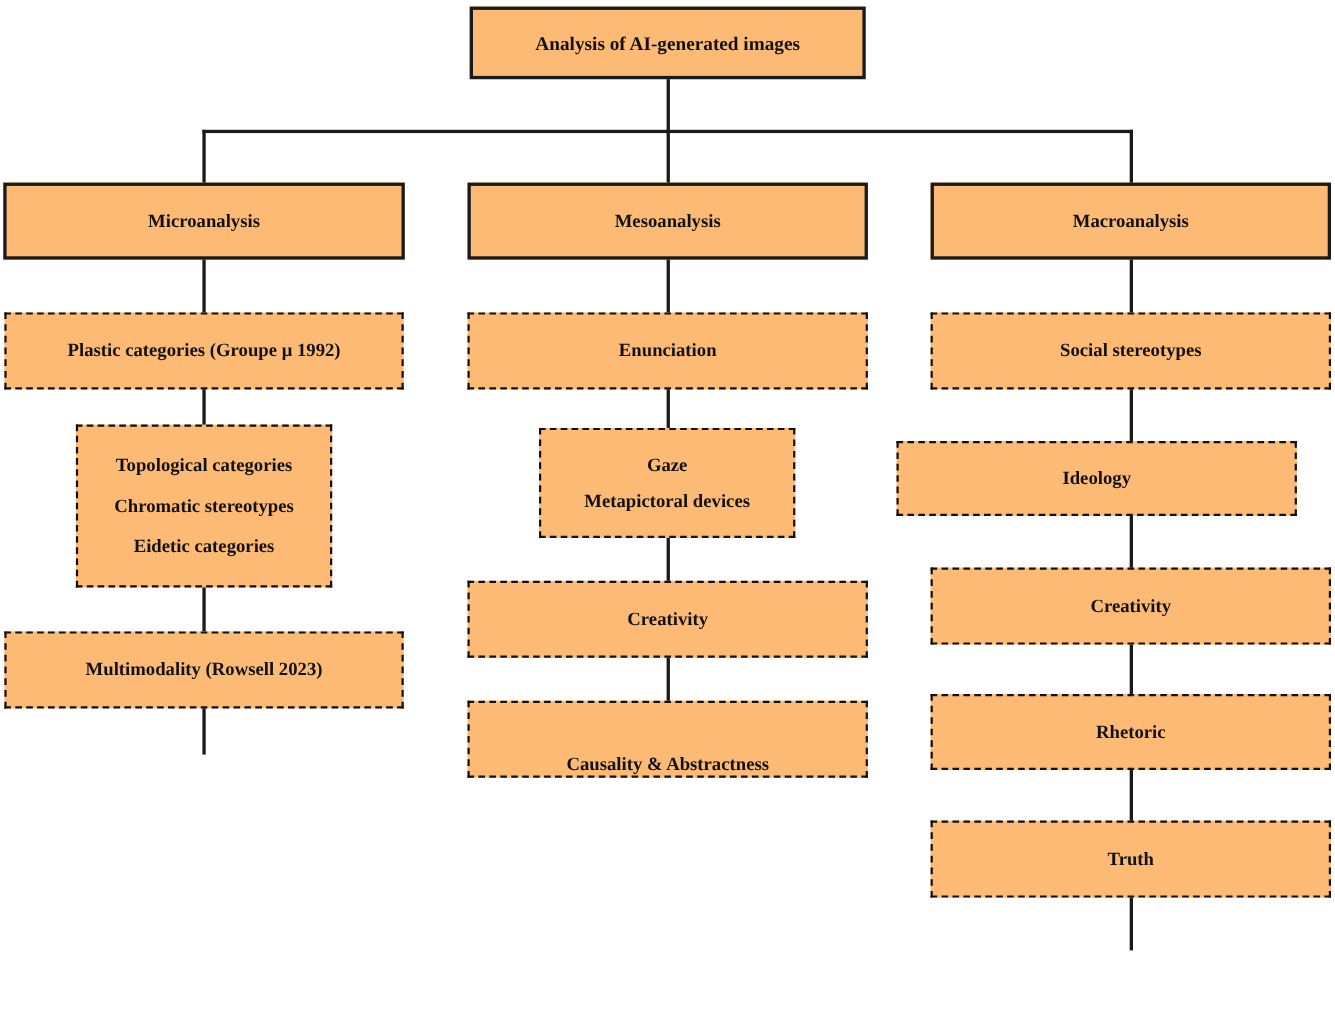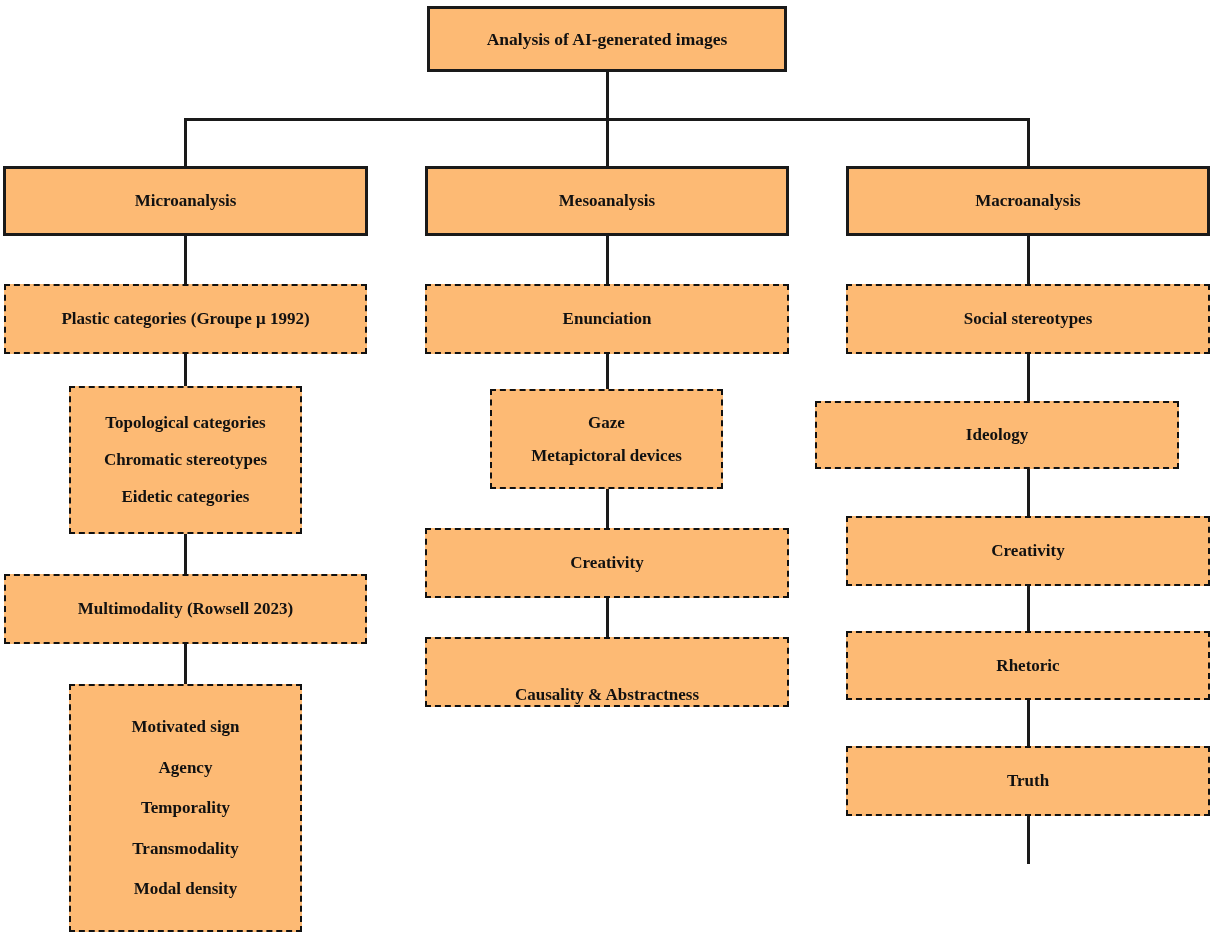--- a/index.html
+++ b/index.html
@@ -74,27 +74,20 @@
   </div>
 
   <div class="line" style="left:184px; top:532px; width:3px; height:44px;"></div>
 
   <div class="box dashed single" style="left:4px; top:574px; width:363px; height:70px;">
     <span class="lbl">Multimodality (Rowsell 2023)</span>
   </div>
 
   <div class="line" style="left:184px; top:642px; width:3px; height:44px;"></div>
 
-  <div class="box dashed" style="left:69px; top:684px; width:233px; height:248px; padding:10px 0;">
-    <span class="lbl">Motivated sign</span>
-    <span class="lbl">Agency</span>
-    <span class="lbl">Temporality</span>
-    <span class="lbl">Transmodality</span>
-    <span class="lbl">Modal density</span>
-  </div>
 
   <div class="box solid single" style="left:425px; top:166px; width:364px; height:70px;">
     <span class="lbl">Mesoanalysis</span>
   </div>
 
   <div class="line" style="left:605.5px; top:234px; width:3px; height:52px;"></div>
 
   <div class="box dashed single" style="left:425px; top:284px; width:364px; height:70px;">
     <span class="lbl">Enunciation</span>
   </div>

